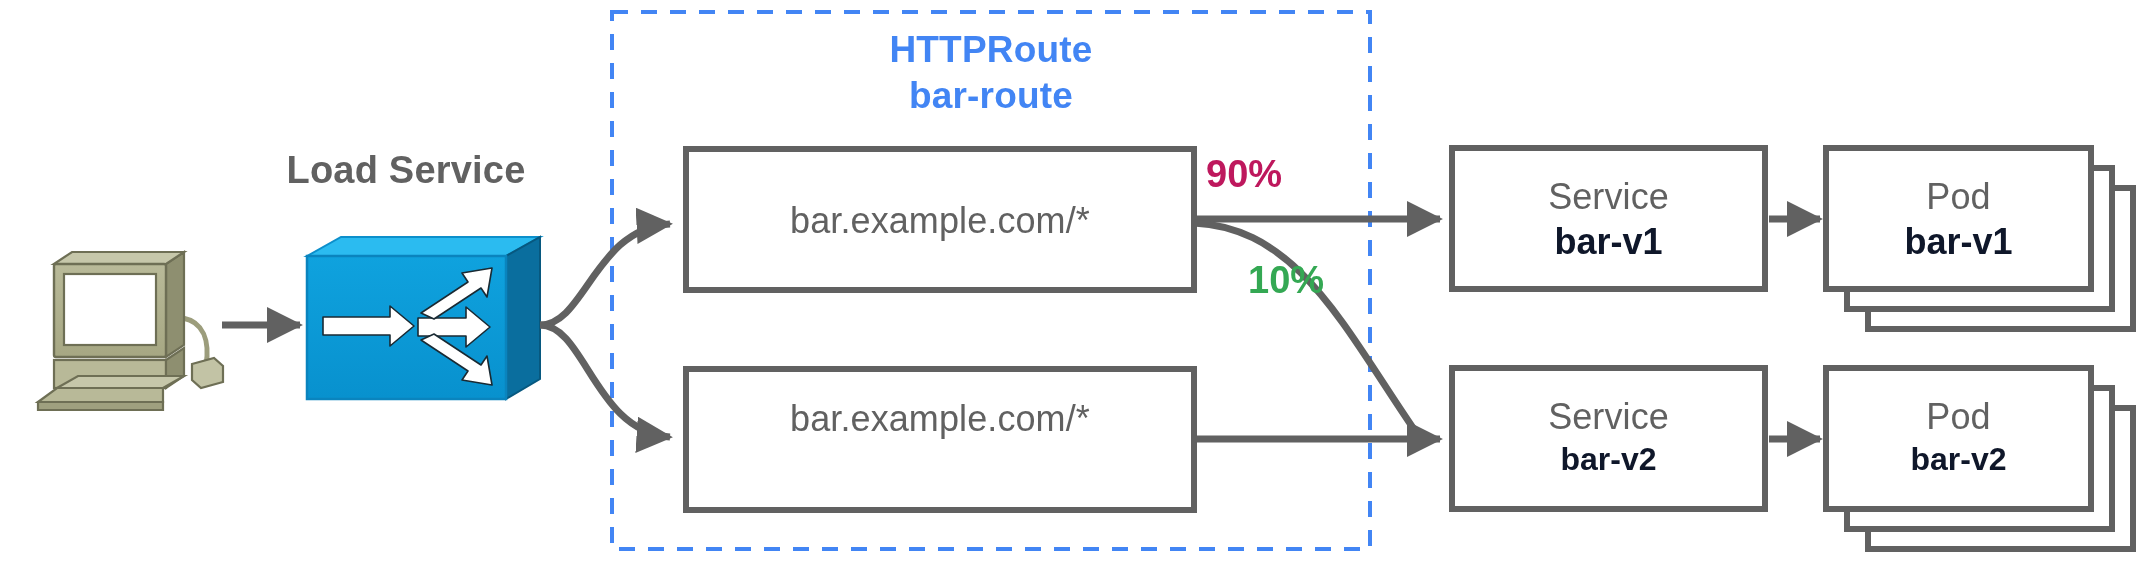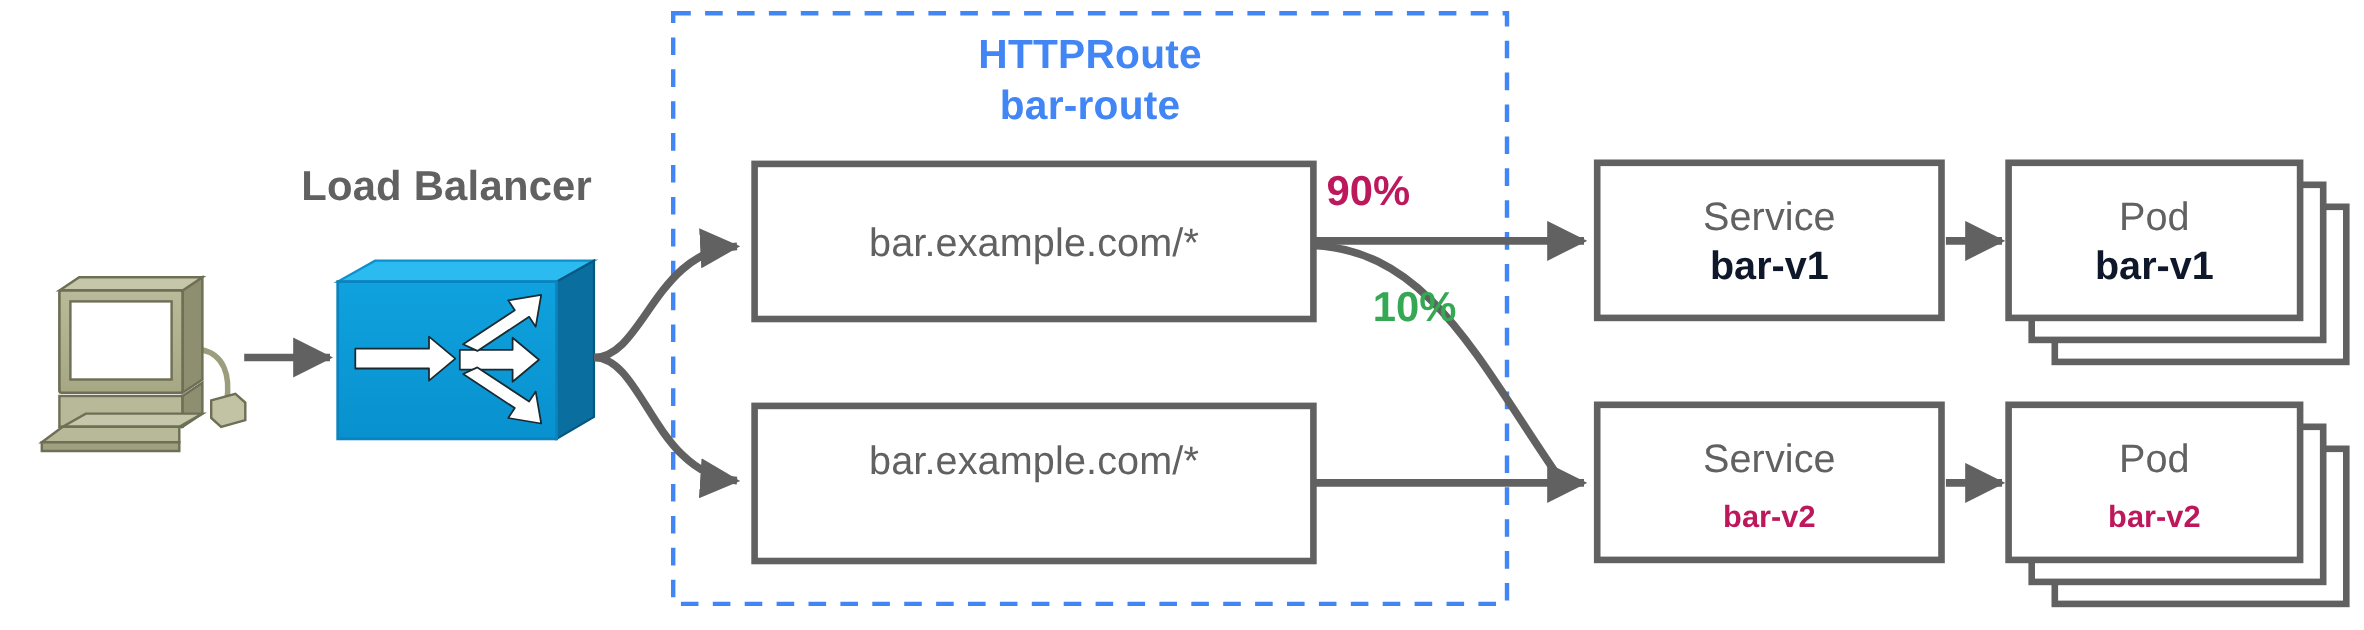--- a/index.html
+++ b/index.html
@@ -47,24 +47,23 @@
     color: #616161;
     font-size: 36px;
     letter-spacing: 0.1px;
   }
   .box-text-blue {
     color: #0f172a;
     font-weight: bold;
     font-size: 36px;
   }
   .box-text-green {
-    color: #be185d;
-    font-weight: bold;
-    font-size: 28px;
-    margin-top: 12px;
+    color: #0f172a;
+    font-weight: bold;
+    font-size: 32px;
   }
   .pct-blue {
     color: #be185d;
     font-weight: bold;
     font-size: 38px;
   }
   .pct-green {
     color: #34A853;
     font-weight: bold;
     font-size: 38px;
@@ -162,21 +161,21 @@
       <rect x="1826" y="148" width="265" height="141" fill="#FFFFFF" stroke="#616161" stroke-width="6"></rect>
     </g>
 
     <g>
       <rect x="1868" y="408" width="265" height="141" fill="#FFFFFF" stroke="#616161" stroke-width="6"></rect>
       <rect x="1847" y="388" width="265" height="141" fill="#FFFFFF" stroke="#616161" stroke-width="6"></rect>
       <rect x="1826" y="368" width="265" height="141" fill="#FFFFFF" stroke="#616161" stroke-width="6"></rect>
     </g>
   </svg>
 
-  <div class="txt lbl-lb" style="left:216px; top:148px; width:380px;">Load Balancer</div>
+  <div class="txt lbl-lb" style="left:216px; top:148px; width:380px;">Load Service</div>
 
   <div class="txt route-title" style="left:791px; top:74px; width:400px;">bar-route</div>
 
   <div class="txt route-title" style="left:791px; top:28px; width:400px;">HTTPRoute</div>
 
   <div class="txt box-text" style="left:686px; top:200px; width:508px;">bar.example.com/*</div>
 
   <div class="txt box-text" style="left:686px; top:398px; width:508px;">bar.example.com/*</div>
 
 

